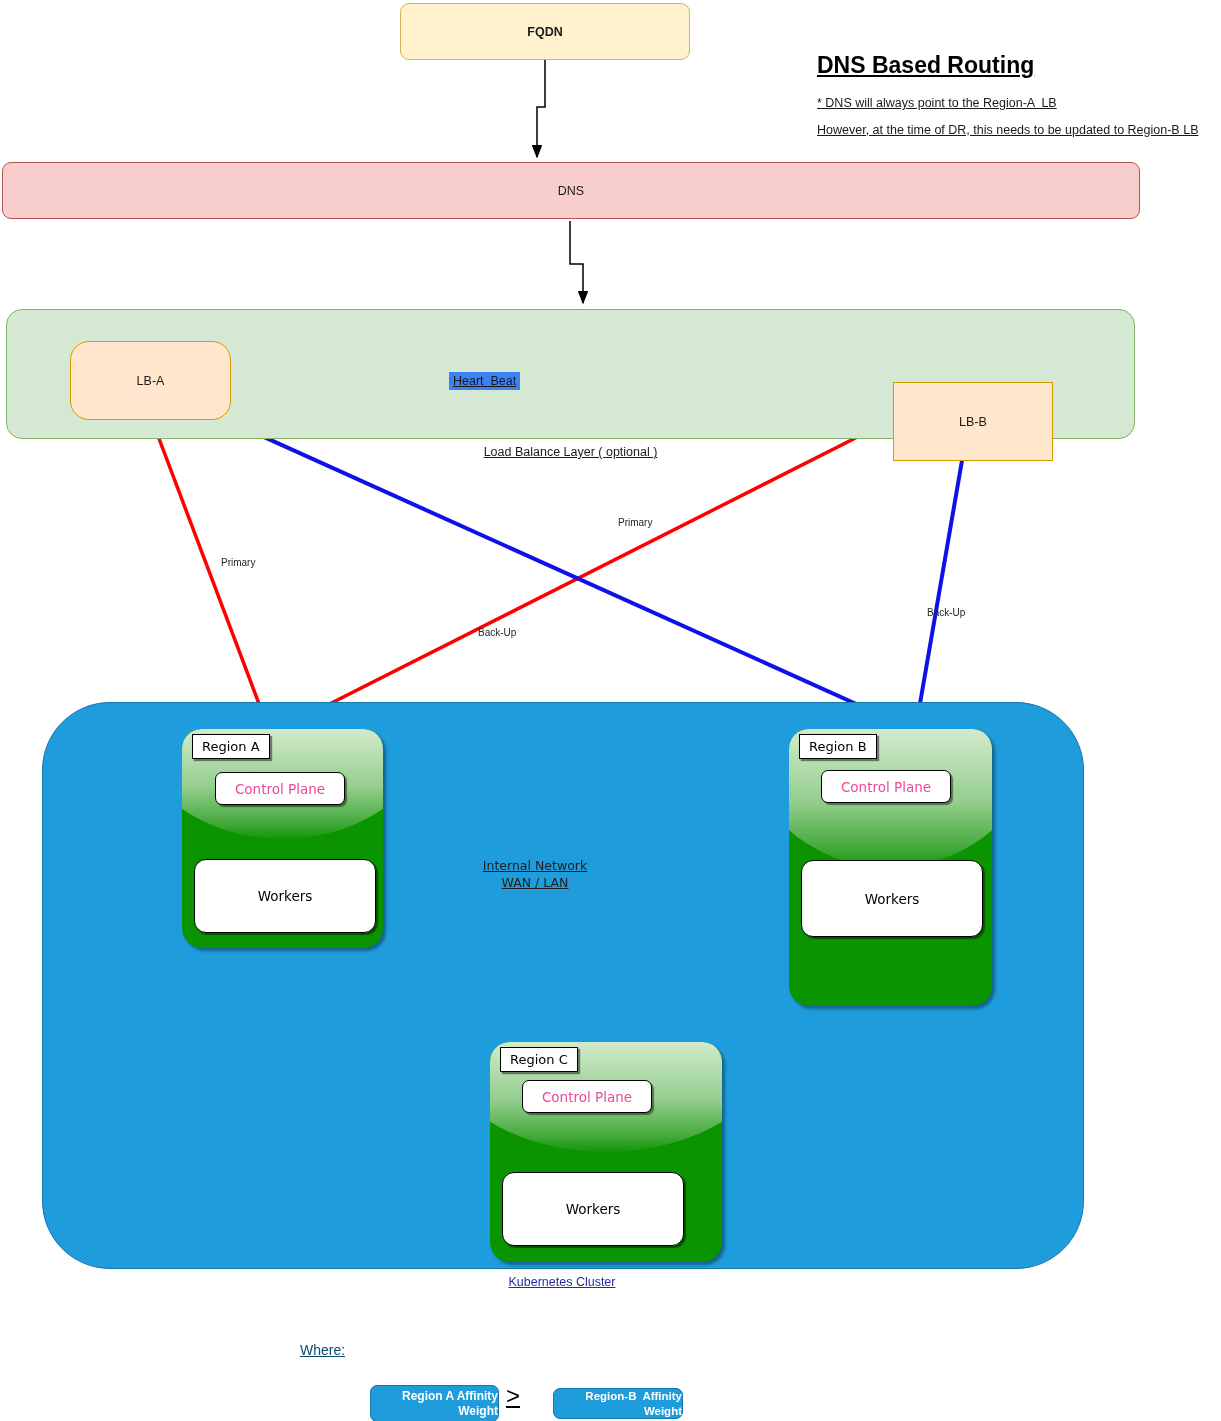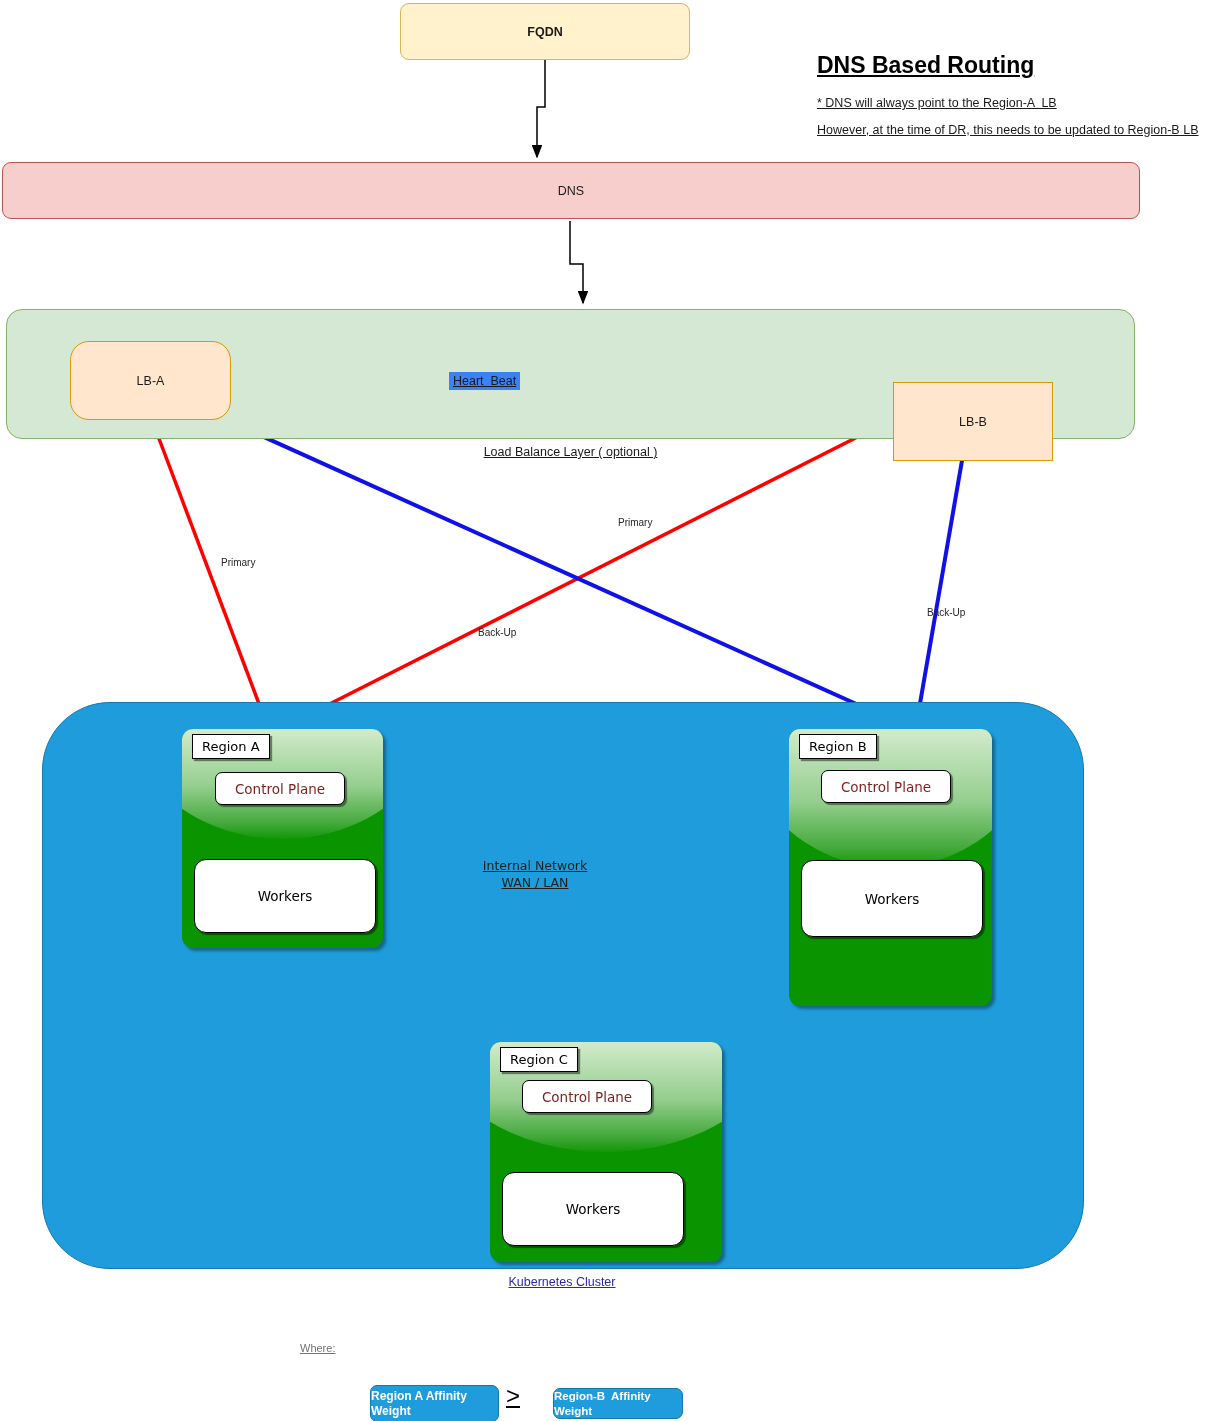--- a/index.html
+++ b/index.html
@@ -33,58 +33,58 @@
 
   
   .cluster {
     left:42px; top:702px; width:1040px; height:565px;
     background:#1E9CDB; border:1px solid #1478AD; border-radius:68px;
   }
   .cluster-caption { left:42px; top:1275px; width:1040px; text-align:center; font-size:12.5px; color:#2A2AA5; }
 
   
   .region {
-    position:absolute; border-radius:11px; background:#0A9400;
+    position:absolute; border-radius:20px; background:#0A9400;
     box-shadow:3px 3px 3px rgba(0,0,0,0.35); overflow:hidden;
     font-family:"DejaVu Sans", sans-serif;
   }
   .region-a { left:182px; top:729px;  width:201px; height:219px; }
   .region-b { left:789px; top:729px;  width:203px; height:277px; }
   .region-c { left:490px; top:1042px; width:204px; height:220px;padding-left:28px; }
   .gloss {
     position:absolute; left:-25%; top:-58%; width:150%; height:108%; border-radius:50%;
     background:linear-gradient(to bottom,#ffffff 0%,#f1f9ef 30%,#cfe9c9 55%,#94ce8d 78%,#46aa3e 93%,#129707 100%);
   }
   .region-chip {
     position:absolute; left:10px; top:5px; background:#ffffff; border:1px solid #000;
     padding:4px 9px; font-size:13px; color:#000; box-shadow:2px 2px 1px rgba(0,0,0,0.45);
   }
   .cp-box {
     position:absolute; left:33px; top:43px; width:128px; height:31px; background:#ffffff;
     border:1px solid #000; border-radius:7px; box-shadow:2px 2px 1px rgba(0,0,0,0.45);
-    display:flex; align-items:center; justify-content:center; font-size:13.5px; color:#7f1d1d;
+    display:flex; align-items:center; justify-content:center; font-size:13.5px; color:#ec4899;
   }
   .workers-box {
     position:absolute; left:12px; top:130px; width:180px; height:72px; background:#ffffff;
     border:1px solid #000; border-radius:12px; box-shadow:2px 2px 1px rgba(0,0,0,0.45);
     display:flex; align-items:center; justify-content:center; font-size:13.5px; color:#000;
   }
 
   .network-label {
     left:465px; top:857px; width:140px; text-align:center; font-size:12.5px;
     line-height:17px; color:#1f1f1f; font-family:"DejaVu Sans", sans-serif;
   }
 
   
-  .where  { left:300px; top:1342px; font-size:11px; color:#737373; }
+  .where  { left:300px; top:1342px; font-size:14px; color:#0c4a6e; }
   .gt     { left:506px; top:1382px; font-size:24px; color:#000; }
   .chip-btn {
     position:absolute; background:#1E9CDB; border:1px solid #1478AD; border-radius:7px;
     color:#ffffff; font-weight:bold; display:flex; flex-direction:column;
-    align-items:flex-start; justify-content:center; line-height:1.25; text-align:center;
+    align-items:flex-end; justify-content:center; line-height:1.25; text-align:center;
   }
   .chip-a { left:370px; top:1385px; width:127px; height:35px; font-size:12px; }
   .chip-b { left:553px; top:1388px; width:128px; height:29px; font-size:11.5px; }
 
   svg.wires { position:absolute; left:0; top:0; pointer-events:none; }
 </style>
 </head>
 <body>
 
 <div id="canvas">

